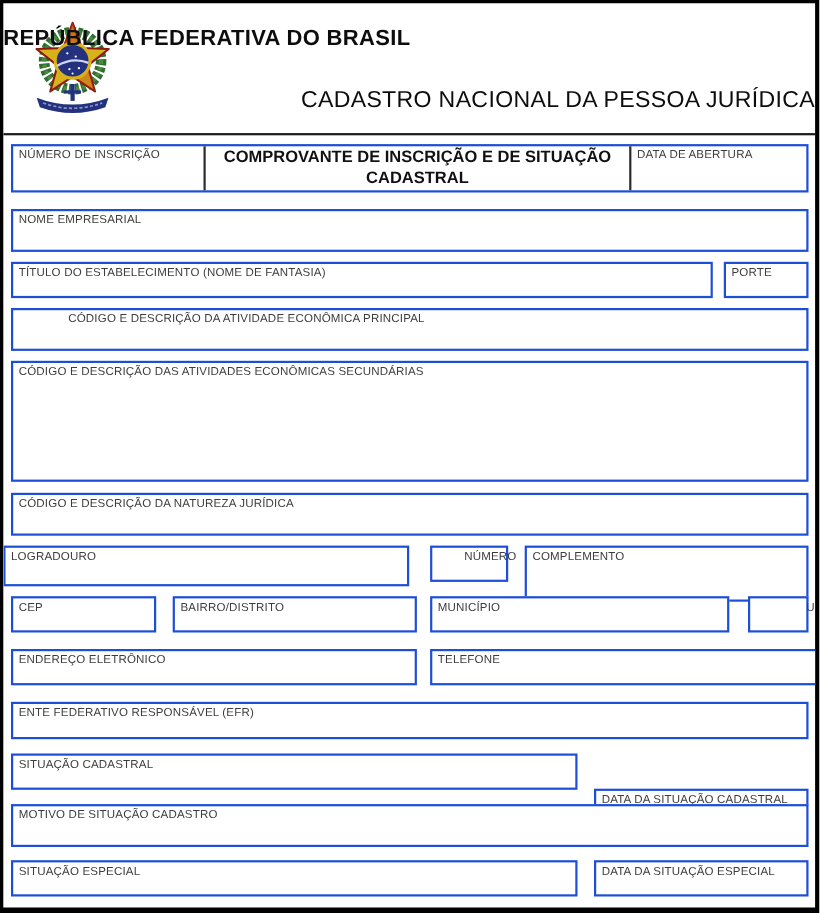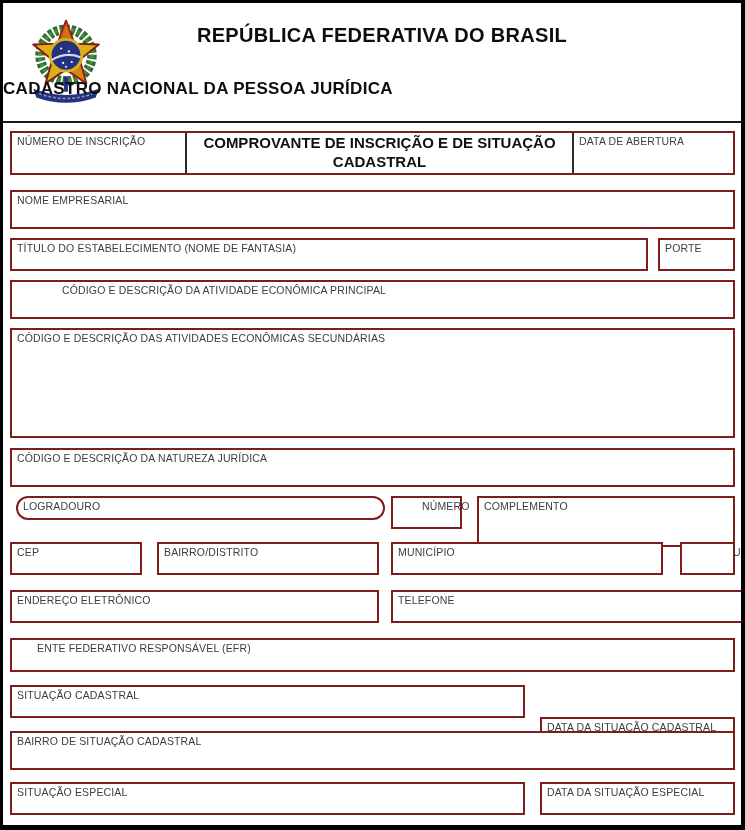--- a/index.html
+++ b/index.html
@@ -3,29 +3,29 @@
 <meta charset="utf-8">
 <style>
   html,body { margin:0; padding:0; background:#ffffff; }
   .page {
     position:relative; width:745px; height:830px; box-sizing:border-box;
     background:#ffffff; border:3px solid #000;
     border-right-width:4px; border-bottom-width:5px;
     font-family:"Liberation Sans", sans-serif; overflow:hidden;
   }
   .abs { position:absolute; box-sizing:border-box; }
-  .box { border:2px solid #7f1d1d; background:#fff; }
+  .box { border:2px solid #1d4ed8; background:#fff; }
   .lbl {
     display:block; padding:2px 5px 0 5px; font-size:10.5px; line-height:13px;
     color:#3d3d3d; letter-spacing:0.15px; white-space:nowrap;
   }
-  .hdr-title { left:0; top:21px; width:100%; text-align:center;
-    font-size:20px; font-weight:bold; color:#0d0d0d; letter-spacing:0.3px;padding-left:20px; }
-  .hdr-subtitle { left:0; top:76px; width:100%; text-align:left;
-    font-size:17px; font-weight:bold; color:#0d0d0d; letter-spacing:0.3px; }
+  .hdr-title { left:0; top:21px; width:100%; 
+    font-size:20px; font-weight:bold; color:#0d0d0d; letter-spacing:0.3px; }
+  .hdr-subtitle { left:0; top:76px; width:100%; text-align:right;
+    font-size:21px; font-weight:normal; color:#0d0d0d; letter-spacing:0.3px; }
   .hdr-sep { left:0; top:118px; width:100%; height:0; border-top:2px solid #1a1a1a; }
   .emblem { left:15px; top:8px; width:96px; height:100px; }
   .row1 { left:7px; top:128px; width:725px; height:44px; display:flex; }
   .row1 .cell { position:relative; }
   .row1 .c1 { width:173px; border-right:2px solid #2b2b2b; }
   .row1 .c2 { width:373px; border-right:2px solid #2b2b2b;
     display:flex; align-items:center; justify-content:center; text-align:center;
     font-size:15px; font-weight:bold; color:#111; line-height:1.25; padding:0 6px; }
   .row1 .c3 { flex:1; }
 </style>
@@ -84,21 +84,21 @@
   </div>
 
   <div class="abs box" style="left:7px; top:325px; width:725px; height:110px;">
     <span class="lbl">CÓDIGO E DESCRIÇÃO DAS ATIVIDADES ECONÔMICAS SECUNDÁRIAS</span>
   </div>
 
   <div class="abs box" style="left:7px; top:445px; width:725px; height:39px;">
     <span class="lbl">CÓDIGO E DESCRIÇÃO DA NATUREZA JURÍDICA</span>
   </div>
 
-  <div class="abs box" style="left:13px; top:493px; width:369px; height:24px;border-radius:15px;">
+  <div class="abs box" style="left:0; top:493px; width:369px; height:37px;">
     <span class="lbl">LOGRADOURO</span>
   </div>
   <div class="abs box" style="left:388px; top:493px; width:71px; height:33px;padding-left:24px;">
     <span class="lbl">NÚMERO</span>
   </div>
   <div class="abs box" style="left:474px; top:493px; width:258px; height:51px;">
     <span class="lbl">COMPLEMENTO</span>
   </div>
 
   <div class="abs box" style="left:7px; top:539px; width:132px; height:33px;">
@@ -114,33 +114,33 @@
     <span class="lbl">UF</span>
   </div>
 
   <div class="abs box" style="left:7px; top:587px; width:369px; height:33px;">
     <span class="lbl">ENDEREÇO ELETRÔNICO</span>
   </div>
   <div class="abs box" style="left:388px; top:587px; width:395px; height:33px;">
     <span class="lbl">TELEFONE</span>
   </div>
 
-  <div class="abs box" style="left:7px; top:635px; width:725px; height:34px;padding-left:20px;">
+  <div class="abs box" style="left:7px; top:635px; width:725px; height:34px;">
     <span class="lbl">ENTE FEDERATIVO RESPONSÁVEL (EFR)</span>
   </div>
 
   <div class="abs box" style="left:7px; top:682px; width:515px; height:33px;">
     <span class="lbl">SITUAÇÃO CADASTRAL</span>
   </div>
   <div class="abs box" style="left:537px; top:714px; width:195px; height:16px;">
     <span class="lbl">DATA DA SITUAÇÃO CADASTRAL</span>
   </div>
 
   <div class="abs box" style="left:7px; top:728px; width:725px; height:39px;">
-    <span class="lbl">BAIRRO DE SITUAÇÃO CADASTRAL</span>
+    <span class="lbl">MOTIVO DE SITUAÇÃO CADASTRO</span>
   </div>
 
   <div class="abs box" style="left:7px; top:779px; width:515px; height:33px;">
     <span class="lbl">SITUAÇÃO ESPECIAL</span>
   </div>
   <div class="abs box" style="left:537px; top:779px; width:195px; height:33px;">
     <span class="lbl">DATA DA SITUAÇÃO ESPECIAL</span>
   </div>
 
 </div>

